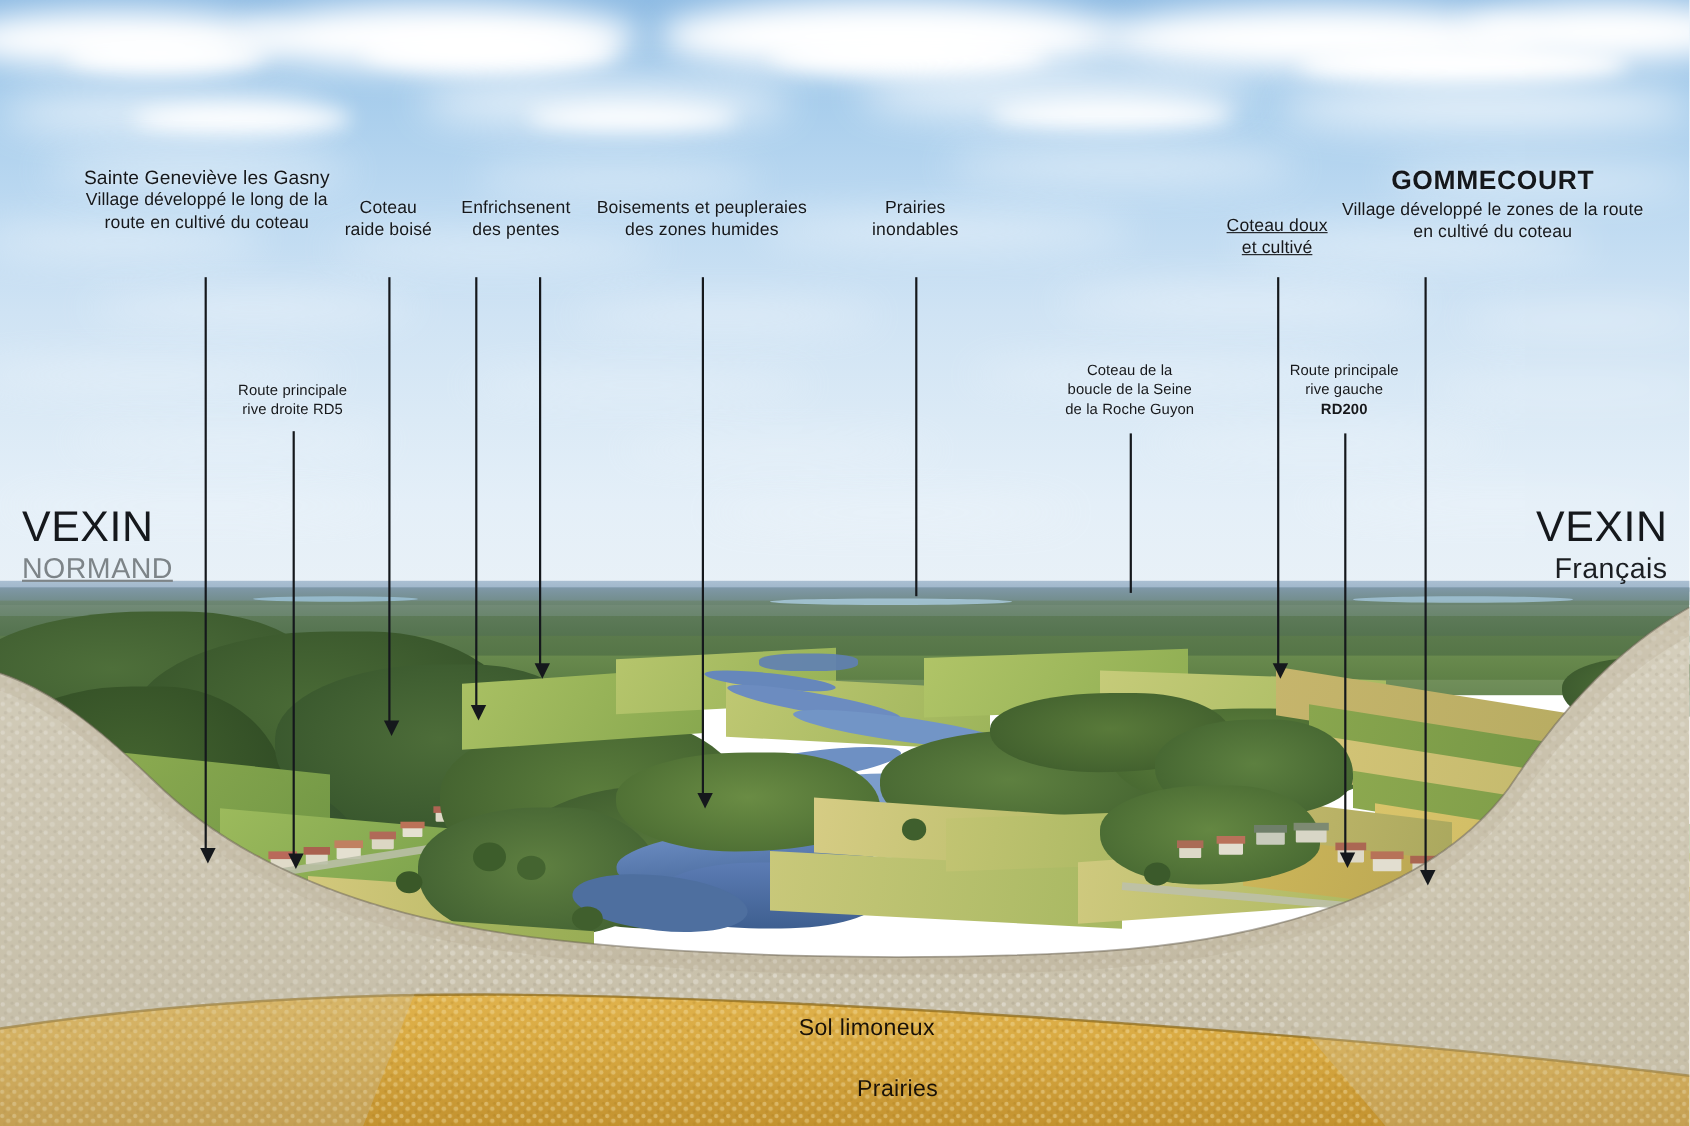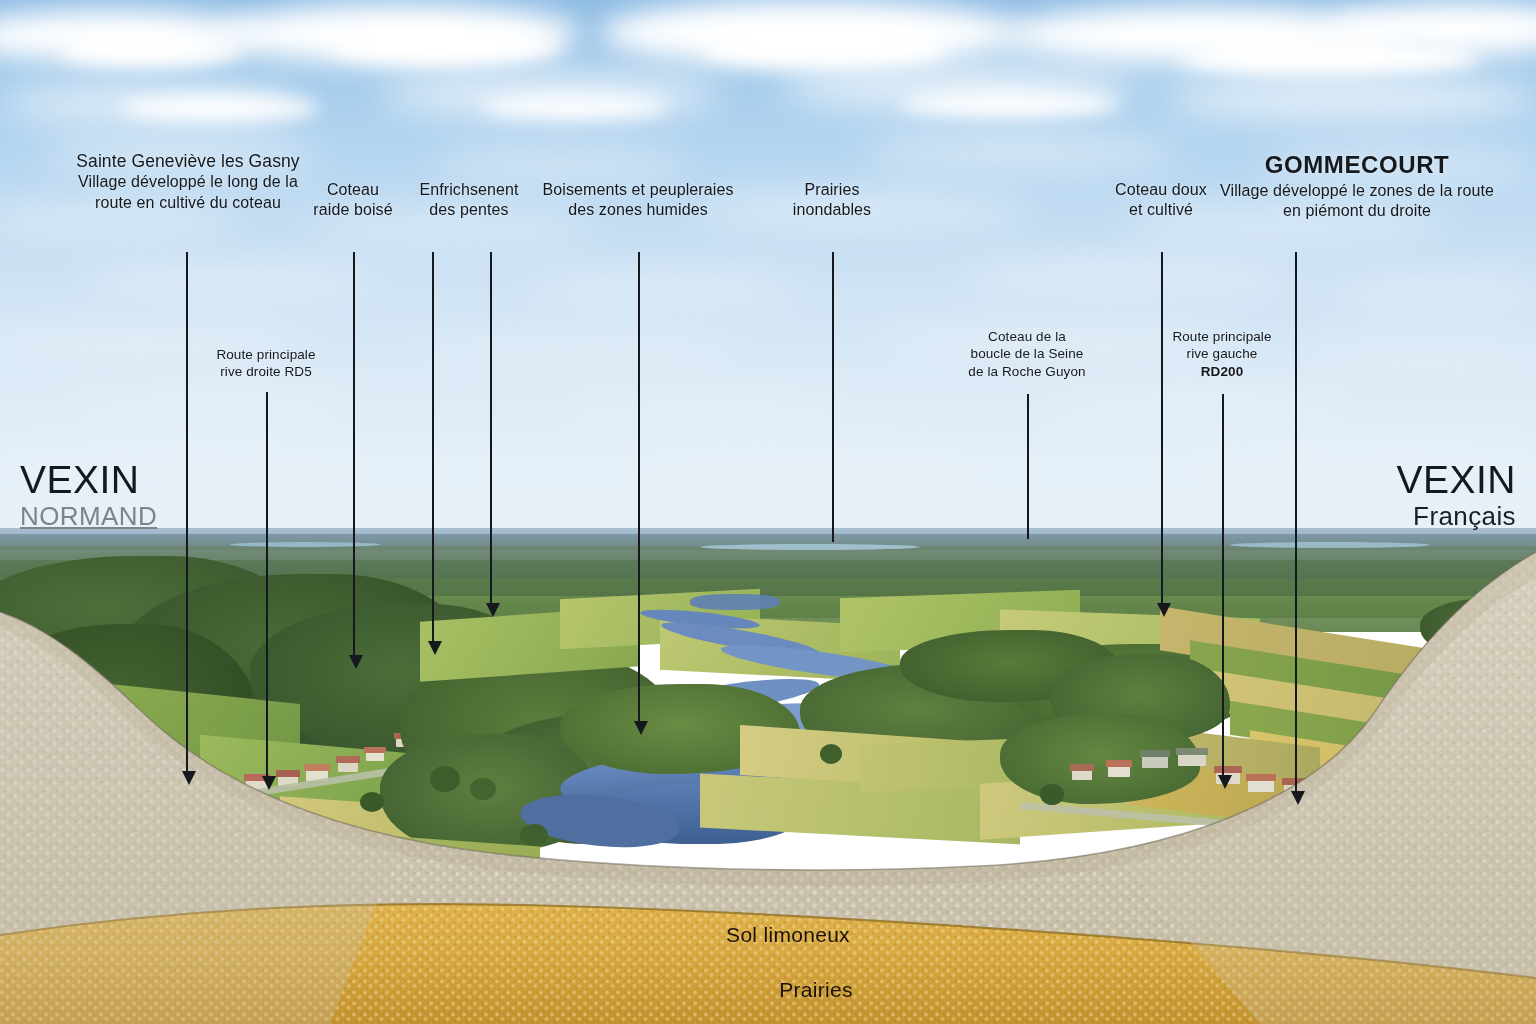--- a/index.html
+++ b/index.html
@@ -350,35 +350,35 @@
     <div class="t2">Prairies</div>
     <div class="t2">inondables</div>
   </div>
 
   <div class="lbl" style="left:944px;top:328px;width:166px;">
     <div class="small">Coteau de la</div>
     <div class="small">boucle de la Seine</div>
     <div class="small">de la Roche Guyon</div>
   </div>
 
-  <div class="lbl" style="left:1092px;top:180px;width:138px;">
+  <div class="lbl" style="left:1092px;top:196px;width:138px;text-decoration:underline;">
     <div class="t2">Coteau doux</div>
     <div class="t2">et cultivé</div>
   </div>
 
   <div class="lbl" style="left:1150px;top:328px;width:144px;">
     <div class="small">Route principale</div>
     <div class="small">rive gauche</div>
     <div class="small bold">RD200</div>
   </div>
 
   <div class="lbl" style="left:1178px;top:150px;width:358px;">
     <div class="title-big">GOMMECOURT</div>
     <div class="t2">Village développé le zones de la route</div>
-    <div class="t2">en piémont du droite</div>
+    <div class="t2">en cultivé du coteau</div>
   </div>
 
   <div class="region" style="left:20px;top:458px;text-align:left;">
     <div class="r1">VEXIN</div>
     <div class="r2">NORMAND</div>
   </div>
 
   <div class="region" style="right:20px;top:458px;text-align:right;">
     <div class="r1">VEXIN</div>
     <div class="r2d">Français</div>

